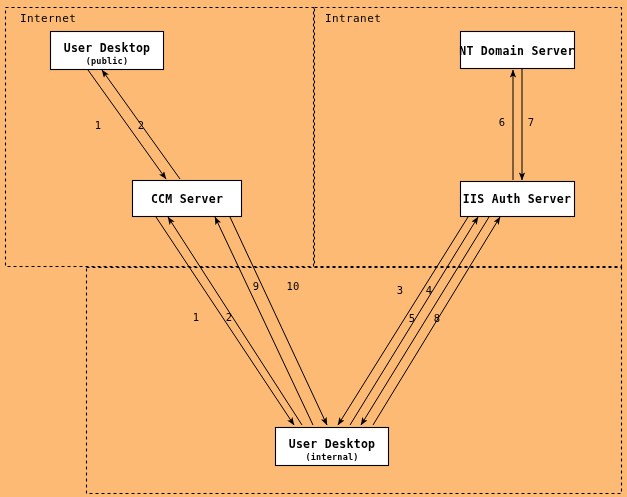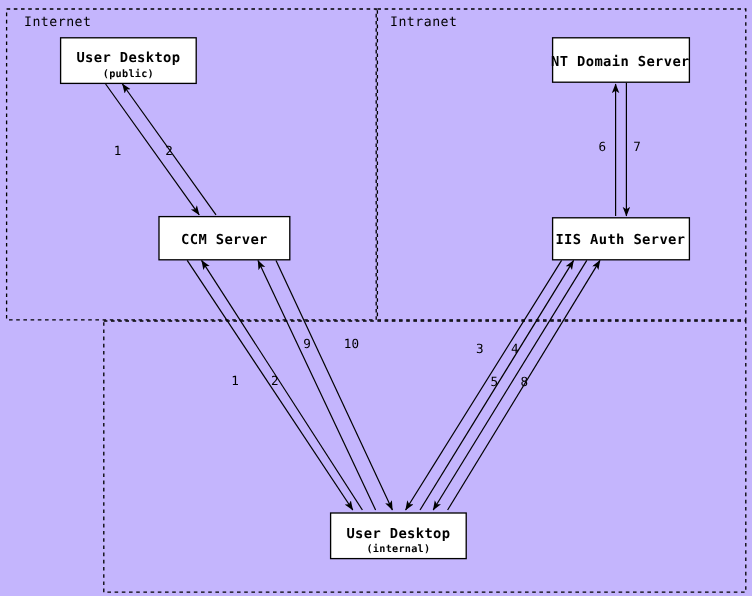--- a/index.html
+++ b/index.html
@@ -8,21 +8,21 @@
     padding: 0;
     background: #ffffff;
   }
   body {
     font-family: "DejaVu Sans Mono", "Liberation Mono", monospace;
   }
   #diagram-root {
     position: relative;
     width: 627px;
     height: 497px;
-    background: #c4b5fd;
+    background: #fdba74;
     overflow: hidden;
   }
   #diagram-svg {
     position: absolute;
     top: 0;
     left: 0;
     width: 627px;
     height: 497px;
     display: block;
   }

